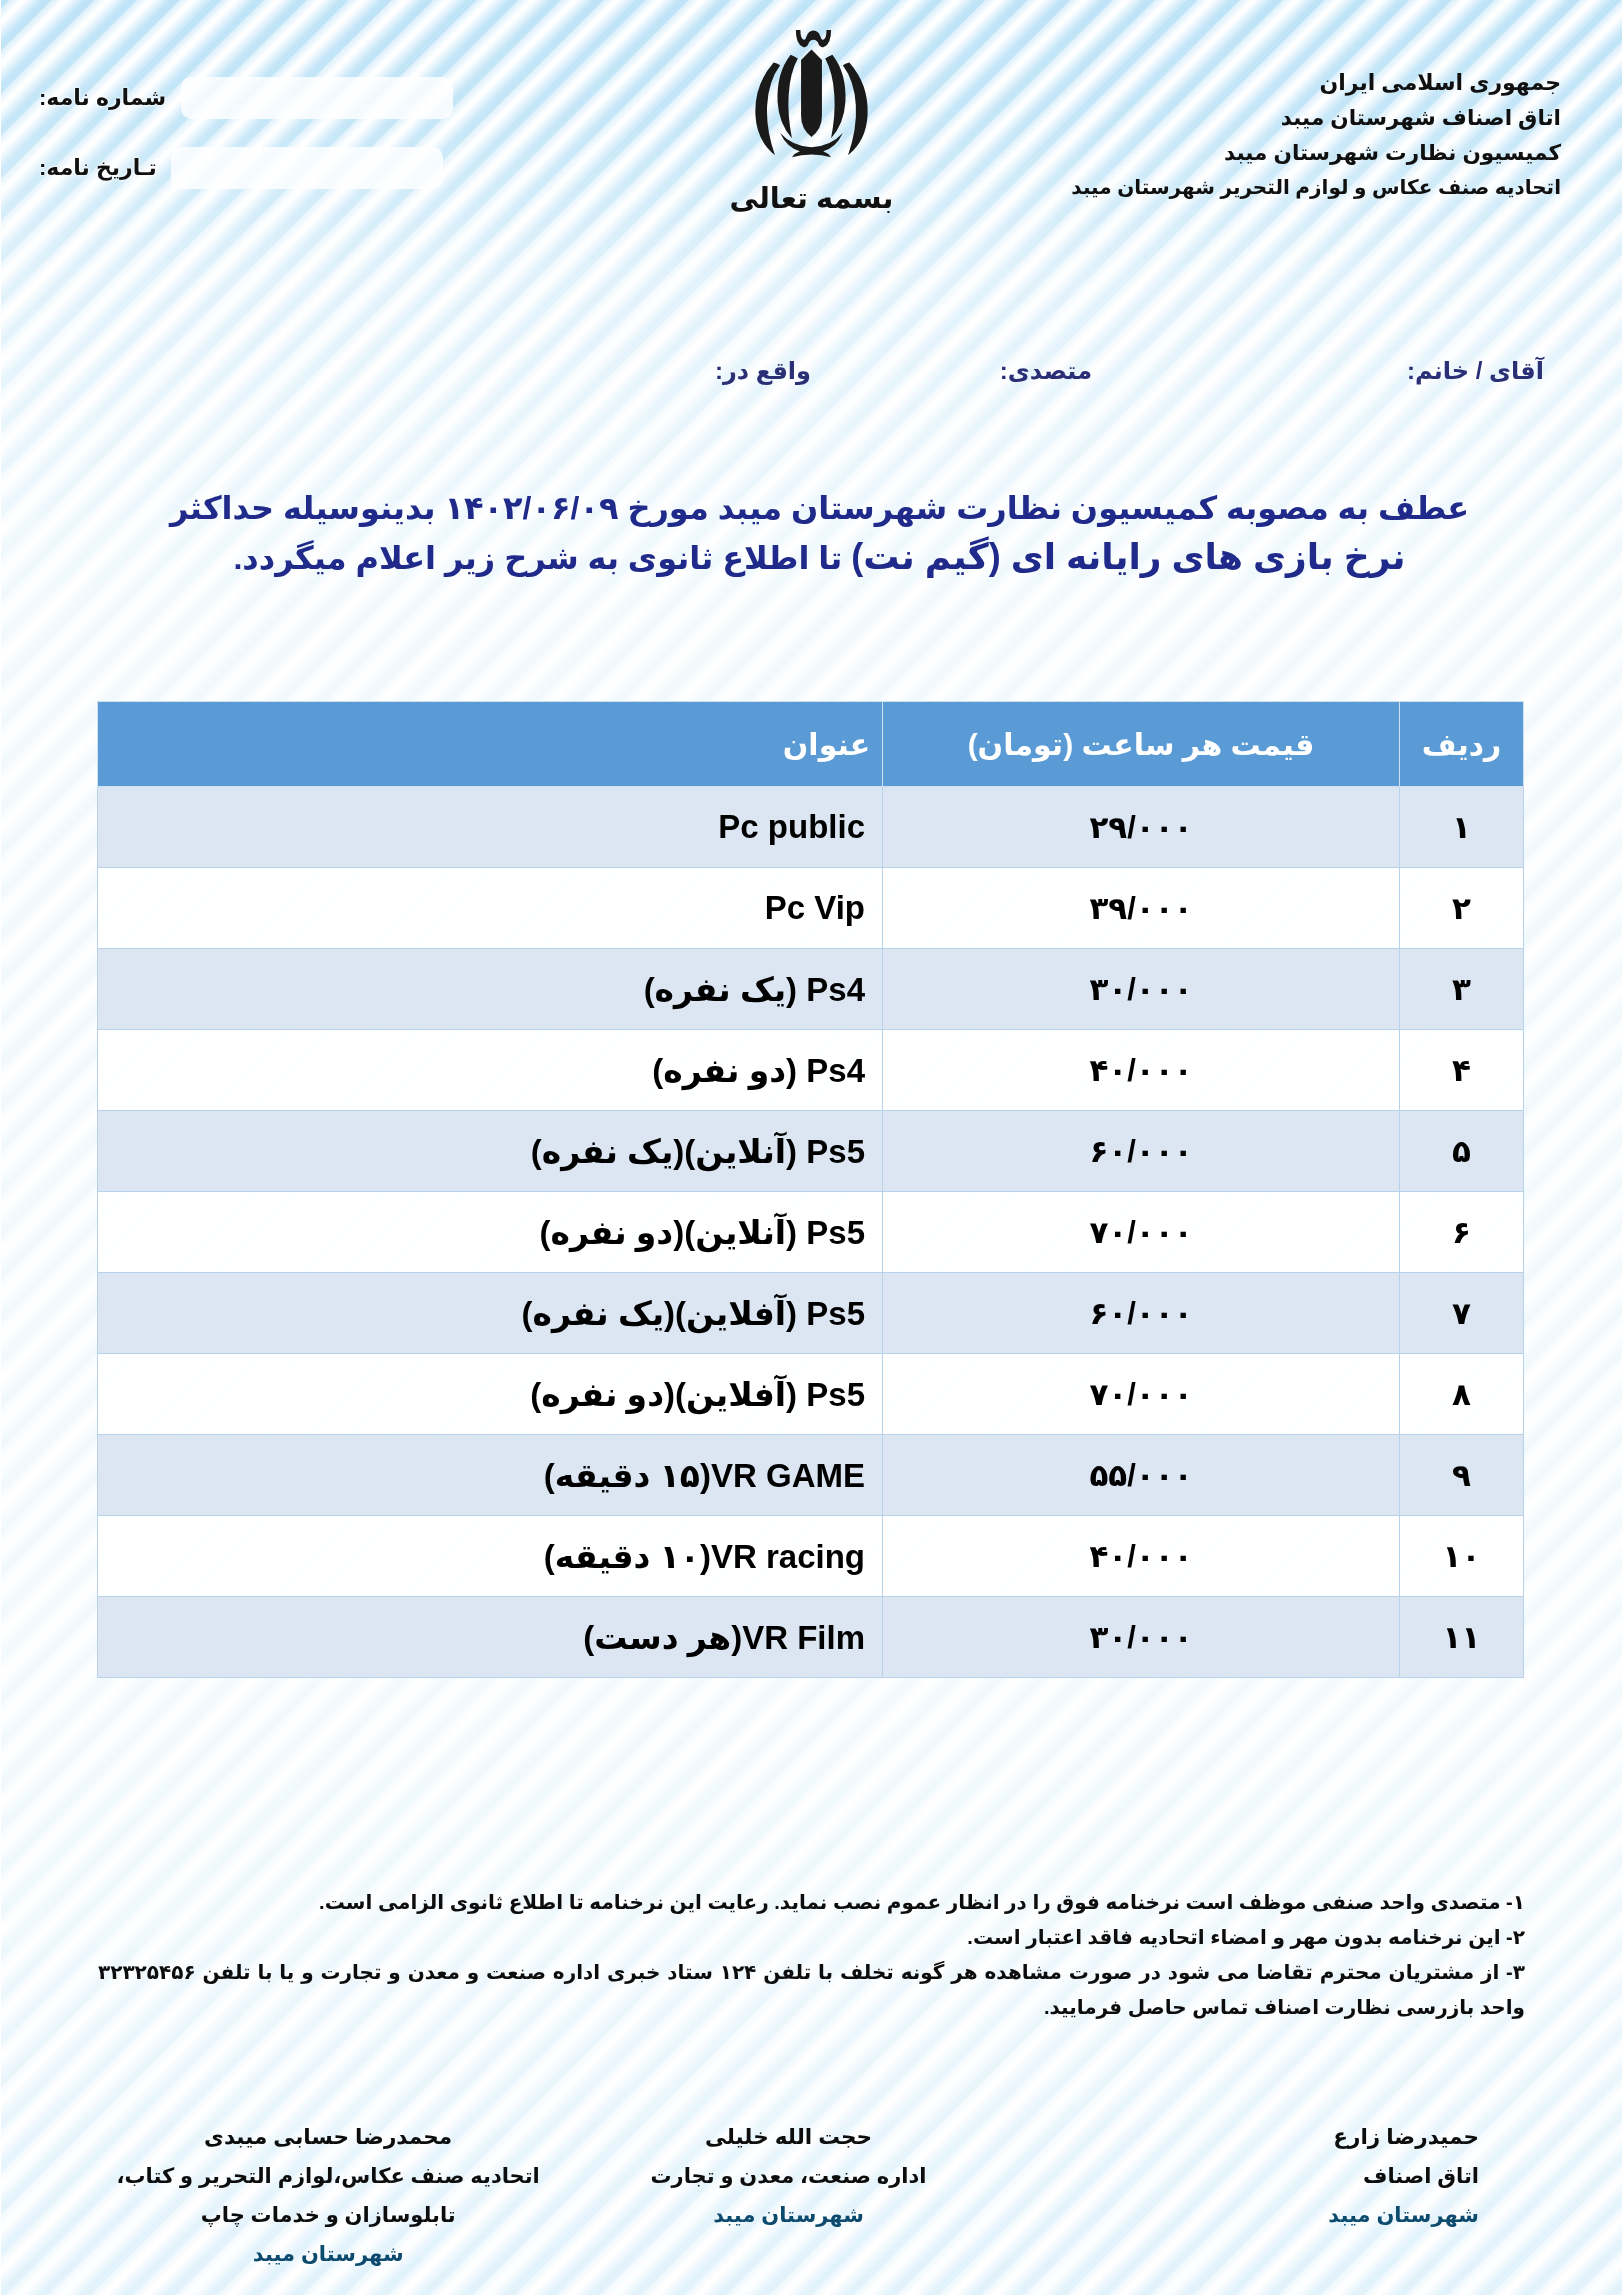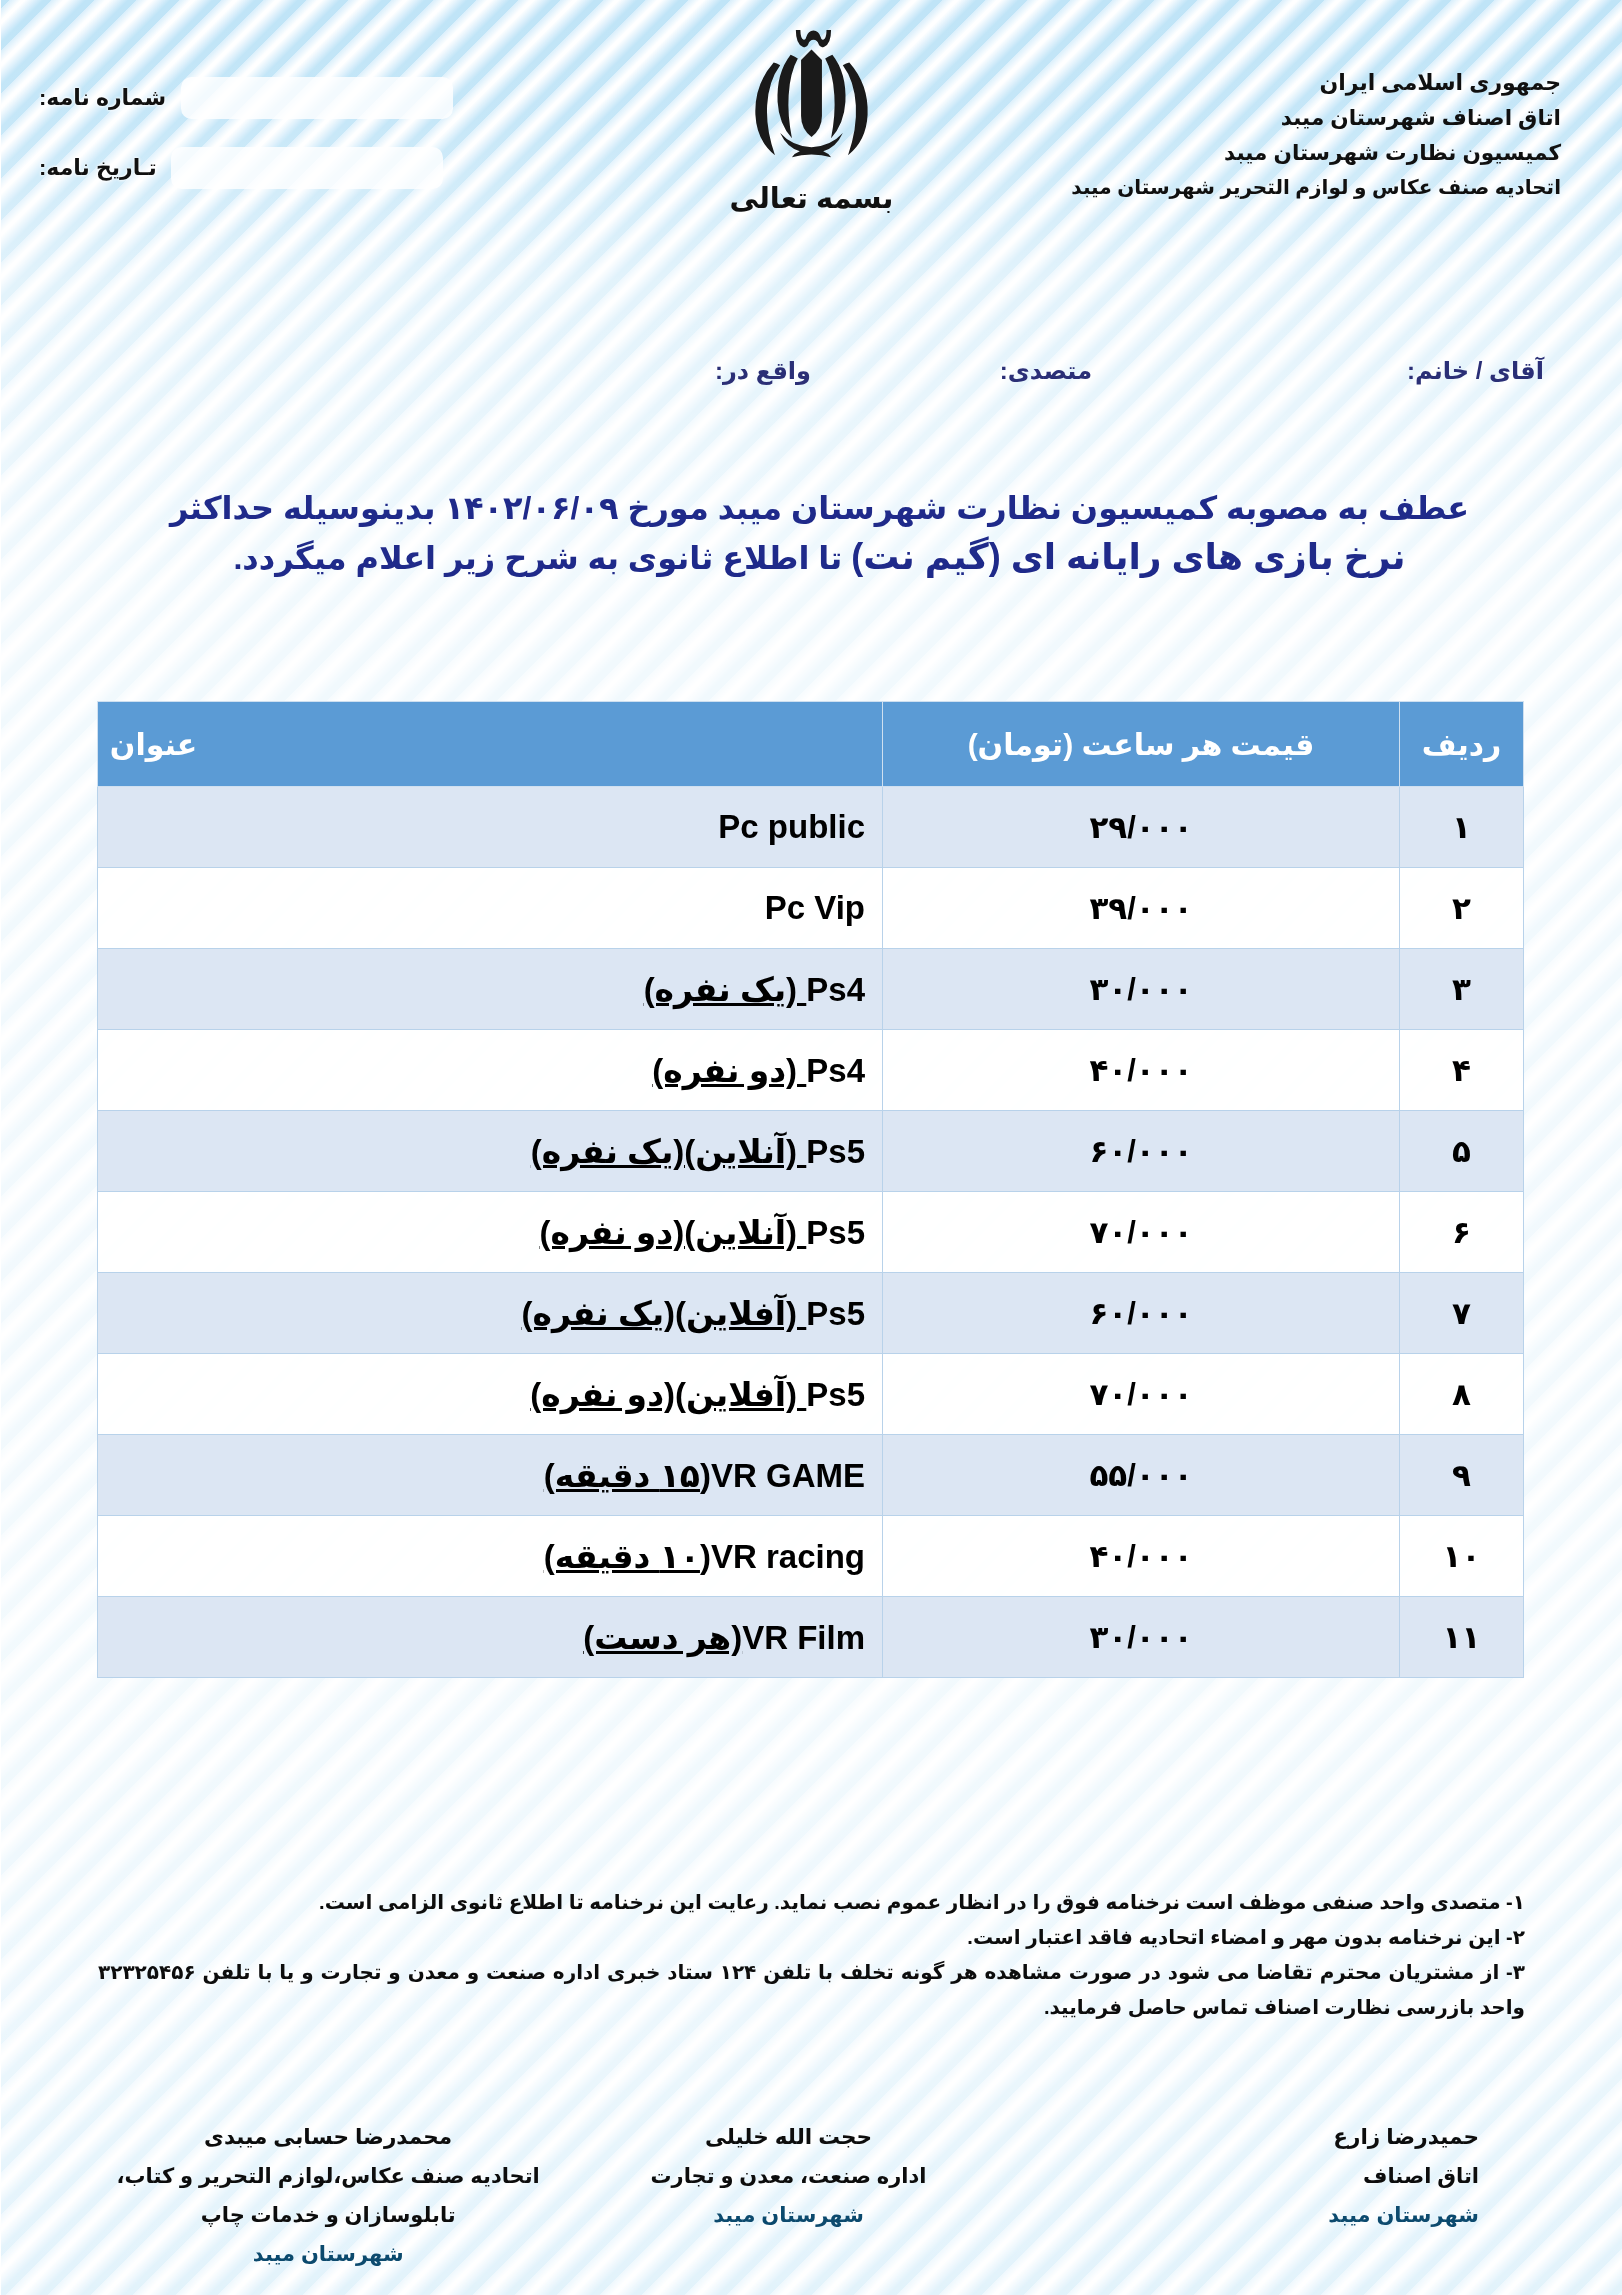--- a/index.html
+++ b/index.html
@@ -166,34 +166,34 @@
 
   .rate-table th {
     background: #5b9bd5;
     color: #ffffff;
     font-size: 30px;
     font-weight: 700;
     height: 84px;
     border: 1.3px solid #cfe0f0;
     padding: 0 11.8px;
   }
-  .rate-table th.th-title { text-align: left; }
+  .rate-table th.th-title { text-align: right; }
   .rate-table td {
     height: 80px;
     border: 1.3px solid #b8d2ea;
     font-size: 33px;
     font-weight: 700;
     color: #000;
     padding: 0 17px;
   }
   .rate-table tbody tr:nth-child(odd) td { background: #dce6f3; }
   .rate-table tbody tr:nth-child(even) td { background: rgba(255,255,255,0.92); }
   td.cell-row   { text-align: center; font-size: 31px; }
   td.cell-price { text-align: center; font-size: 31px; letter-spacing: 0.7px; }
-  td.cell-title { text-align: right; direction: rtl; text-decoration: underline; }
+  td.cell-title { text-align: right; direction: rtl; }
   td.cell-title .latin {
     direction: ltr;
     unicode-bidi: embed;
     display: inline-block;
   }
 
   
   .notes {
     position: absolute;
     top: 1885px;

